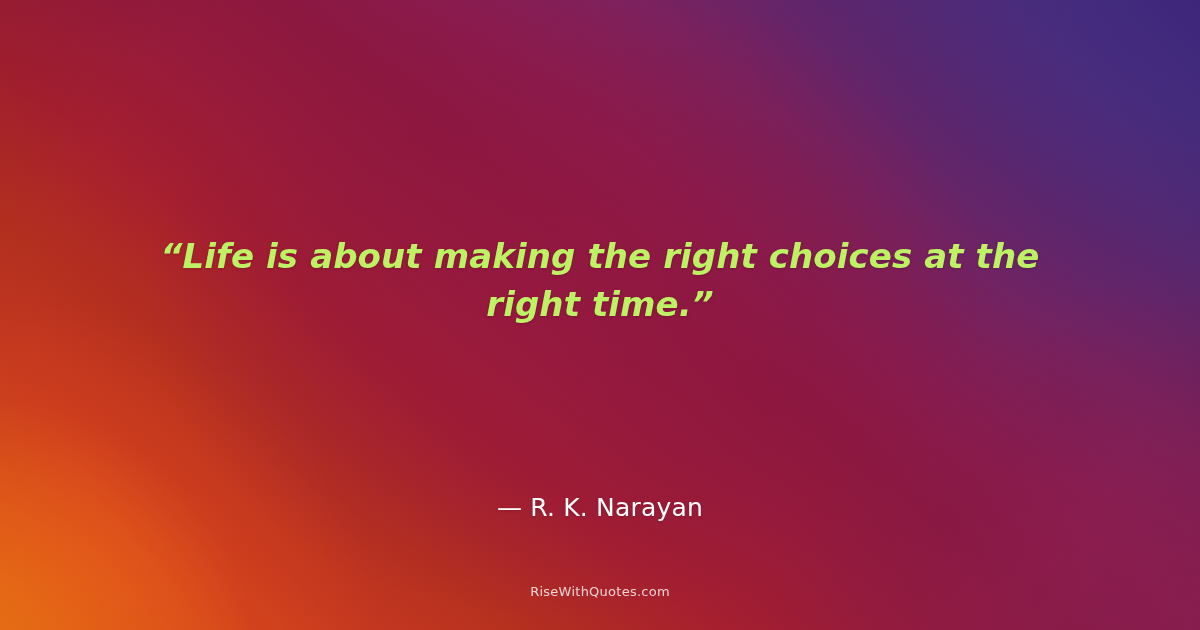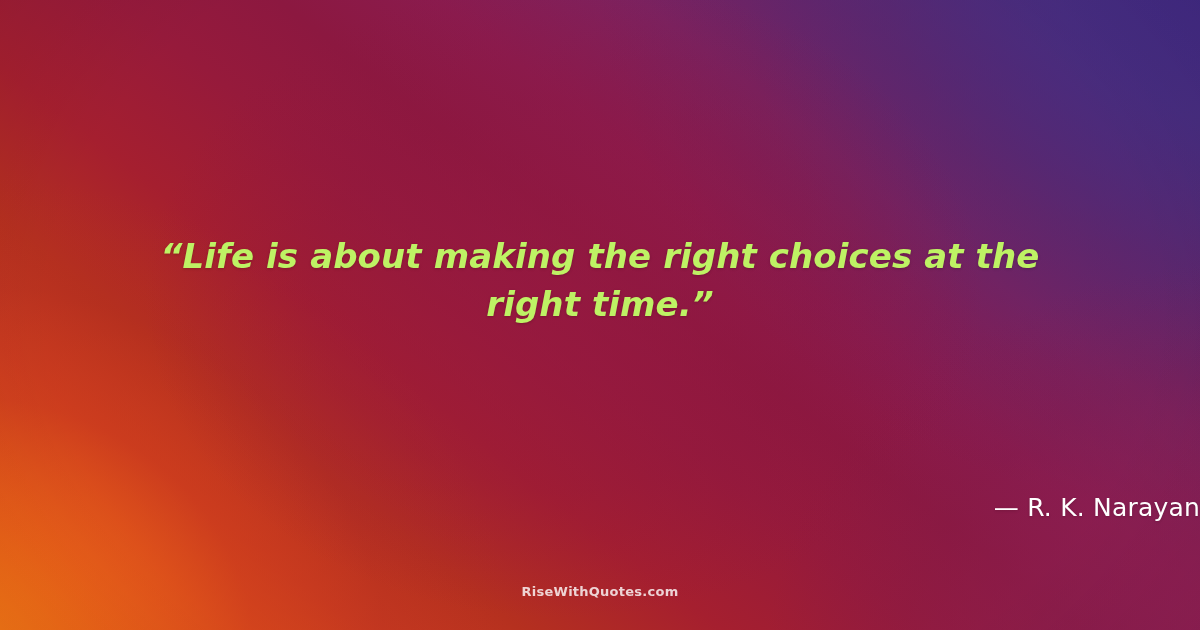--- a/index.html
+++ b/index.html
@@ -99,37 +99,37 @@
     line-height: 48px;
     padding: 0 110px;
     box-sizing: border-box;
     text-shadow: 0 1px 3px rgba(0,0,0,0.18);
   }
   .attribution {
     position: absolute;
     left: 0;
     right: 0;
     top: 493px;
-    text-align: right;
+    text-align: center;
     color: #ffffff;
     font-size: 25px;
     font-weight: 400;
     font-style: normal;
     letter-spacing: 0.2px;
     text-shadow: 0 1px 3px rgba(0,0,0,0.16);
   }
   .watermark {
     position: absolute;
     left: 0;
     right: 0;
     top: 584px;
     text-align: center;
     color: rgba(255,255,255,0.80);
     font-size: 13px;
-    font-weight: 700;
+    font-weight: 400;
     letter-spacing: 0.25px;
   }
 </style>
 </head>
 <body>
 
 <div id="quote-card">
 
   <div class="grad grad-main"></div>
   <div class="grad grad-orange"></div>

